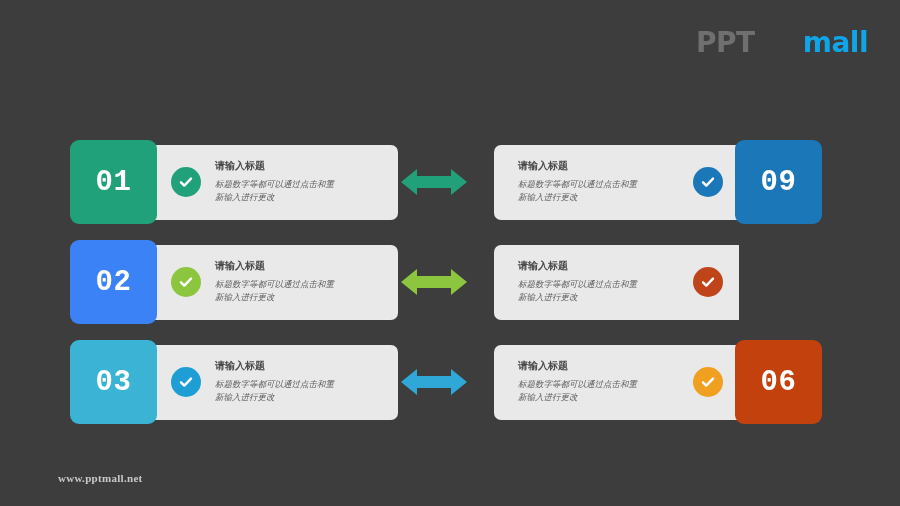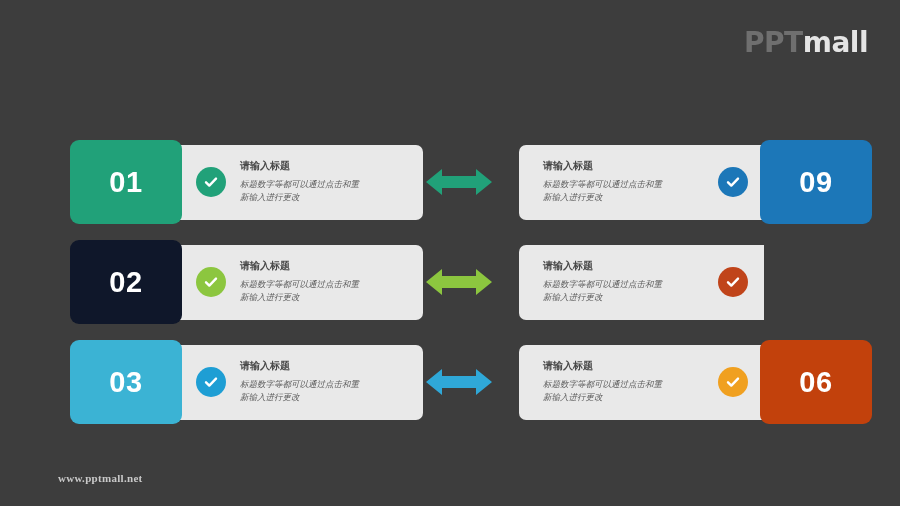--- a/index.html
+++ b/index.html
@@ -19,21 +19,21 @@
   .logo {
     position: absolute;
     top: 26px; right: 32px;
     font-size: 28px;
     font-weight: bold;
     letter-spacing: -0.5px;
     color: #6f6f6f;
     font-family: "DejaVu Sans", sans-serif;
     user-select: none;
   }
-  .logo .accent { color: #e5e5e5; }
+  .logo .accent { color: #0ea5e9; margin-left: 48px; }
 
   
   .footer {
     position: absolute;
     left: 58px; bottom: 22px;
     font-size: 11px;
     color: #c9c9c9;
     font-family: Liberation Serif, serif;
     font-weight: bold;
     letter-spacing: 0.3px;
@@ -56,30 +56,30 @@
   .half {
     display: flex;
     align-items: center;
     height: 84px;
   }
   .half.left  { margin-left: 70px; }
   .half.right { margin-left: 24px; }
 
   
   .numbox {
-    width: 112px; height: 84px;
+    width: 87px; height: 84px;
     border-radius: 9px;
     display: flex;
     align-items: center;
     justify-content: center;
     color: #ffffff;
     font-size: 29px;
     font-weight: bold;
     letter-spacing: 0.5px;
-    font-family: Liberation Sans, sans-serif;
+    font-family: Liberation Mono, monospace;
     z-index: 2;
     position: relative;
   }
 
   
   .panel {
     width: 245px; height: 75px;
     background: #e9e9e9;
     display: flex;
     align-items: center;
@@ -175,21 +175,21 @@
           </div>
         </div>
         <div class="numbox" style="background:#1c77b8">
           <span>09</span>
         </div>
       </div>
     </div>
 
     <div class="row">
       <div class="half left">
-        <div class="numbox" style="background:#0f172a">
+        <div class="numbox" style="background:#3b82f6">
           <span>02</span>
         </div>
         <div class="panel l">
           <div class="check" style="background:#8cc63f">
             <svg width="16" height="16" viewBox="0 0 16 16">
                 <path d="M3 8.3 L6.3 11.6 L13 4.6" stroke="#ffffff" stroke-width="2.4" fill="none" stroke-linecap="round" stroke-linejoin="round"></path>
               </svg>
           </div>
           <div class="texts">
             <div class="title">请输入标题</div>

